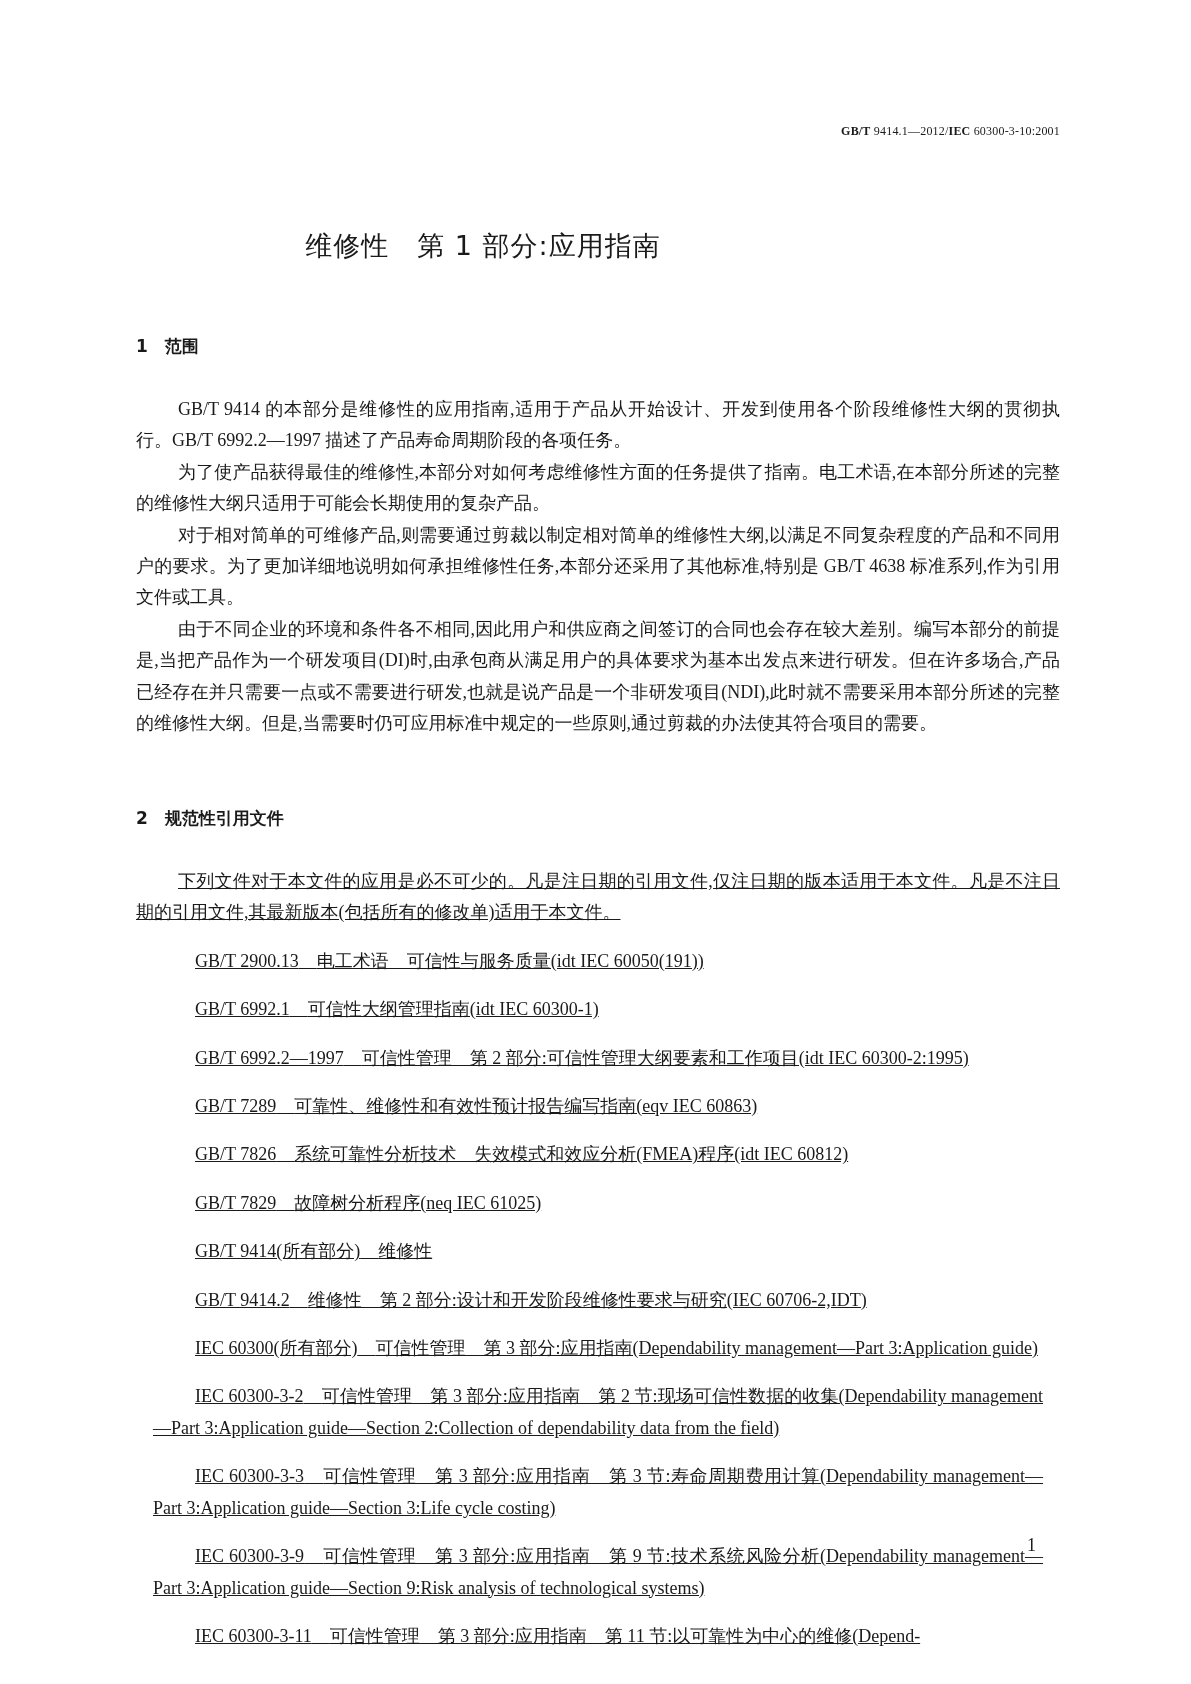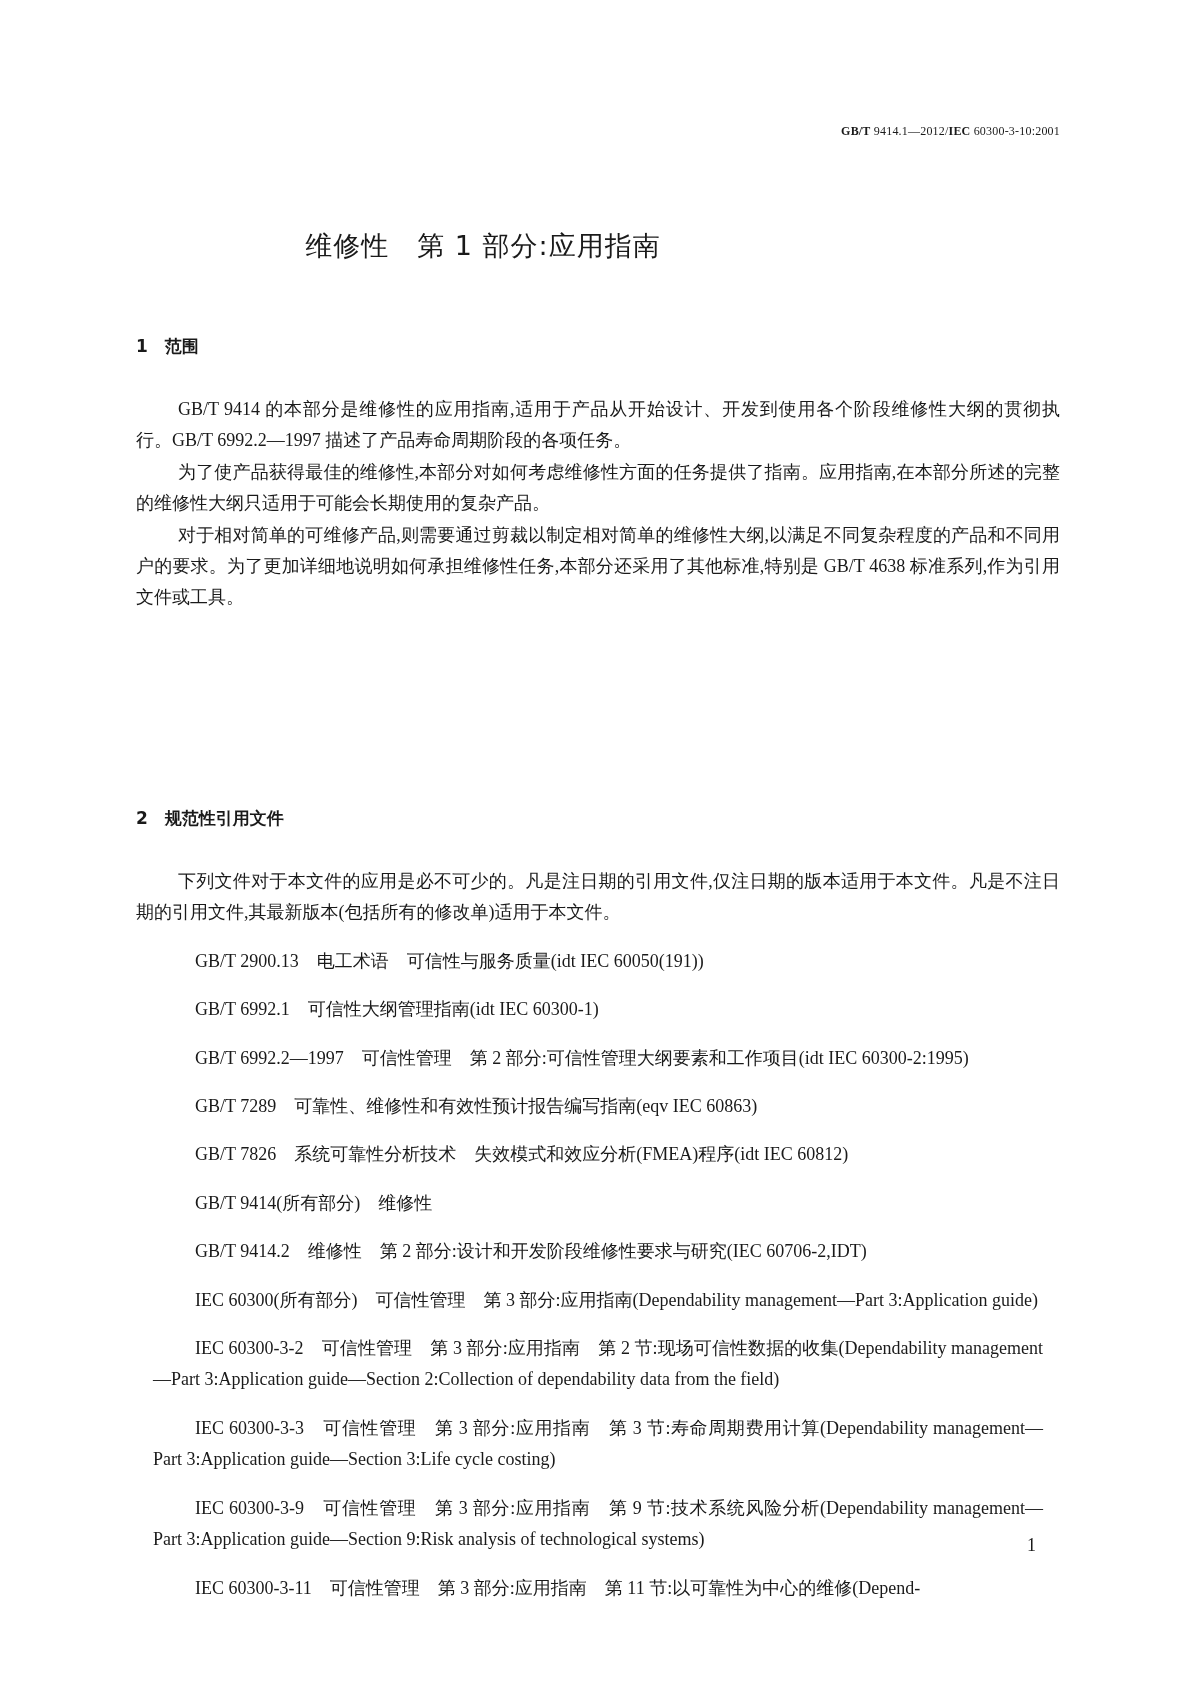--- a/index.html
+++ b/index.html
@@ -87,34 +87,36 @@
   <div class="std-header">
     <span class="bold">GB/T</span><span> 9414.1—2012/</span><span class="bold">IEC</span><span> 60300-3-10:2001</span>
   </div>
 
   <div class="doc-title">维修性　第 1 部分:应用指南</div>
 
   <div class="section-heading" style="top:335px;">1　范围</div>
 
   <div class="body-block" style="top:394px;">
     <p class="para">GB/T 9414 的本部分是维修性的应用指南,适用于产品从开始设计、开发到使用各个阶段维修性大纲的贯彻执行。GB/T 6992.2—1997 描述了产品寿命周期阶段的各项任务。</p>
-    <p class="para">为了使产品获得最佳的维修性,本部分对如何考虑维修性方面的任务提供了指南。应用指南,在本部分所述的完整的维修性大纲只适用于可能会长期使用的复杂产品。</p>
+    <p class="para">为了使产品获得最佳的维修性,本部分对如何考虑维修性方面的任务提供了指南。电工术语,在本部分所述的完整的维修性大纲只适用于可能会长期使用的复杂产品。</p>
     <p class="para">对于相对简单的可维修产品,则需要通过剪裁以制定相对简单的维修性大纲,以满足不同复杂程度的产品和不同用户的要求。为了更加详细地说明如何承担维修性任务,本部分还采用了其他标准,特别是 GB/T 4638 标准系列,作为引用文件或工具。</p>
+    <p class="para">由于不同企业的环境和条件各不相同,因此用户和供应商之间签订的合同也会存在较大差别。编写本部分的前提是,当把产品作为一个研发项目(DI)时,由承包商从满足用户的具体要求为基本出发点来进行研发。但在许多场合,产品已经存在并只需要一点或不需要进行研发,也就是说产品是一个非研发项目(NDI),此时就不需要采用本部分所述的完整的维修性大纲。但是,当需要时仍可应用标准中规定的一些原则,通过剪裁的办法使其符合项目的需要。</p>
   </div>
 
   <div class="section-heading" style="top:807px;text-align:right;">2　规范性引用文件</div>
 
-  <div class="body-block" style="top:866px;">
+  <div class="body-block" style="top:866px;text-decoration:underline;">
     <p class="para">下列文件对于本文件的应用是必不可少的。凡是注日期的引用文件,仅注日期的版本适用于本文件。凡是不注日期的引用文件,其最新版本(包括所有的修改单)适用于本文件。</p>
 
     <p class="ref"><span class="code">GB/T 2900.13</span>　<span>电工术语　可信性与服务质量(idt IEC 60050(191))</span></p>
     <p class="ref"><span class="code">GB/T 6992.1</span>　<span>可信性大纲管理指南(idt IEC 60300-1)</span></p>
     <p class="ref"><span class="code">GB/T 6992.2—1997</span>　<span>可信性管理　第 2 部分:可信性管理大纲要素和工作项目(idt IEC 60300-2:1995)</span></p>
     <p class="ref"><span class="code">GB/T 7289</span>　<span>可靠性、维修性和有效性预计报告编写指南(eqv IEC 60863)</span></p>
     <p class="ref"><span class="code">GB/T 7826</span>　<span>系统可靠性分析技术　失效模式和效应分析(FMEA)程序(idt IEC 60812)</span></p>
+    <p class="ref"><span class="code">GB/T 7829</span>　<span>故障树分析程序(neq IEC 61025)</span></p>
     <p class="ref"><span class="code">GB/T 9414(所有部分)</span>　<span>维修性</span></p>
     <p class="ref"><span class="code">GB/T 9414.2</span>　<span>维修性　第 2 部分:设计和开发阶段维修性要求与研究(IEC 60706-2,IDT)</span></p>
     <p class="ref"><span class="code">IEC 60300(所有部分)</span>　<span>可信性管理　第 3 部分:应用指南(Dependability management—Part 3:Application guide)</span></p>
     <p class="ref"><span class="code">IEC 60300-3-2</span>　<span>可信性管理　第 3 部分:应用指南　第 2 节:现场可信性数据的收集(Dependability management—Part 3:Application guide—Section 2:Collection of dependability data from the field)</span></p>
     <p class="ref"><span class="code">IEC 60300-3-3</span>　<span>可信性管理　第 3 部分:应用指南　第 3 节:寿命周期费用计算(Dependability management—Part 3:Application guide—Section 3:Life cycle costing)</span></p>
     <p class="ref"><span class="code">IEC 60300-3-9</span>　<span>可信性管理　第 3 部分:应用指南　第 9 节:技术系统风险分析(Dependability management—Part 3:Application guide—Section 9:Risk analysis of technological systems)</span></p>
     <p class="ref"><span class="code">IEC 60300-3-11</span>　<span>可信性管理　第 3 部分:应用指南　第 11 节:以可靠性为中心的维修(Depend-</span></p>
   </div>
 
   <div class="page-number">1</div>

